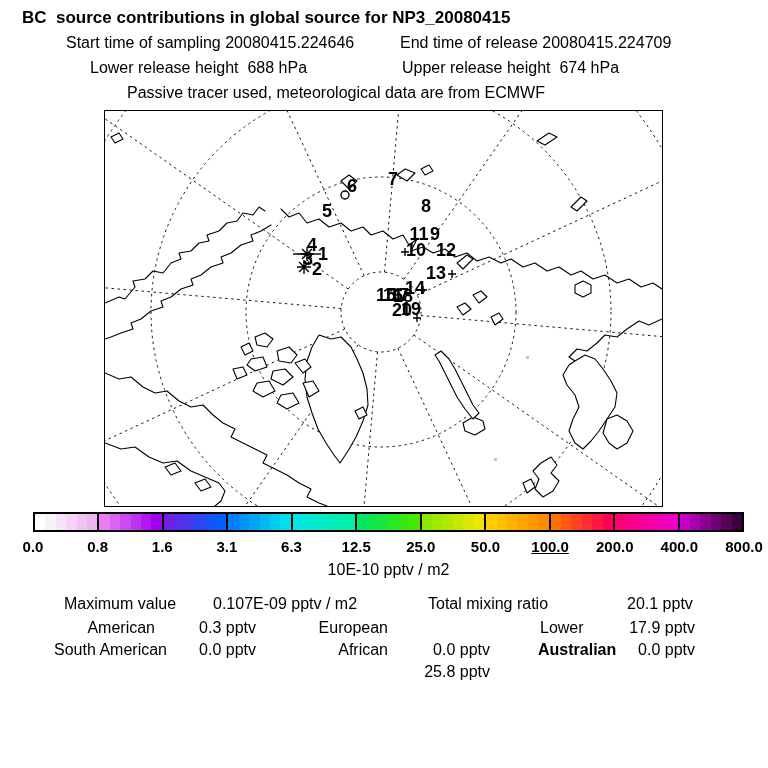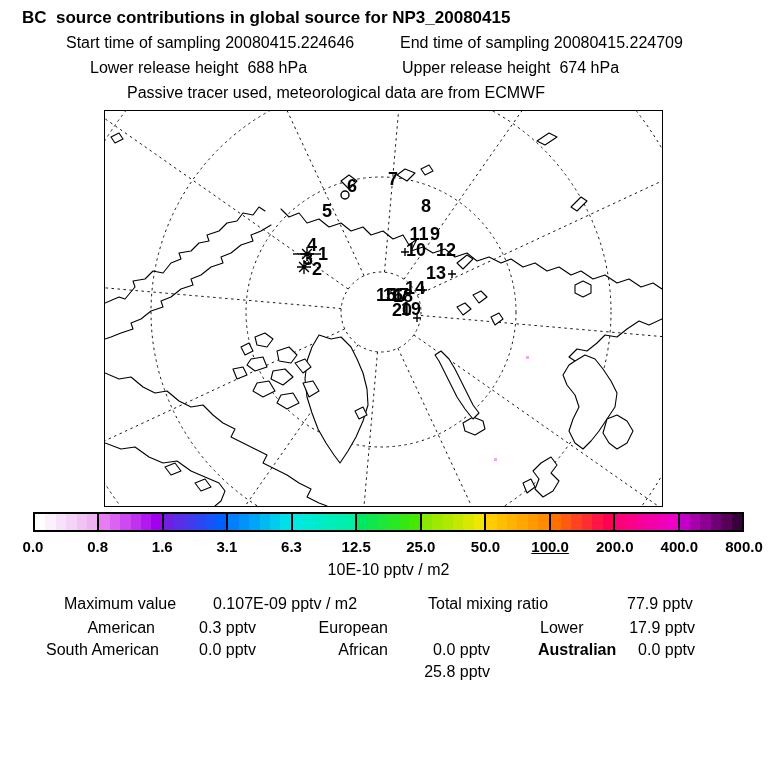--- a/index.html
+++ b/index.html
@@ -28,21 +28,21 @@
   .r-align{text-align:right;}
 </style>
 </head>
 <body>
 
 <div class="page">
 
   <div class="abs title" style="left:22px;top:8px;">BC  source contributions in global source for NP3_20080415</div>
 
   <div class="abs sub" style="left:30px;top:34px;margin-left:36px;"><span>Start time of sampling</span> <span>20080415.224646</span></div>
-  <div class="abs sub" style="left:400px;top:34px;"><span>End time of sampling</span> <span>20080415.224709</span></div>
+  <div class="abs sub" style="left:400px;top:34px;"><span>End time of release</span> <span>20080415.224709</span></div>
 
   <div class="abs sub" style="left:90px;top:59px;">Lower release height  688 hPa</div>
   <div class="abs sub" style="left:402px;top:59px;">Upper release height  674 hPa</div>
 
   <div class="abs sub" style="left:127px;top:84px;">Passive tracer used, meteorological data are from ECMWF</div>
 
   <div class="map-frame">
     <svg id="map-svg" width="557" height="395" viewBox="0 0 557 395">
       <g id="graticule">
           <circle cx="276" cy="201" r="40" class="grat"></circle>
@@ -264,34 +264,34 @@
       <span class="cb-tick" style="left: 81.8182%;">200.0</span>
       <span class="cb-tick" style="left: 90.9091%;">400.0</span>
       <span class="cb-tick" style="left: 100%;">800.0</span>
     </div>
   <div class="cb-unit">10E-10 pptv / m2</div>
 
   <div class="stats-row" style="top:595px;">
     <span style="left:64px;">Maximum value</span>
     <span style="left:213px;">0.107E-09 pptv / m2</span>
     <span style="left:428px;">Total mixing ratio</span>
-    <span style="left:627px;">77.9 pptv</span>
+    <span style="left:627px;">20.1 pptv</span>
   </div>
 
   <div class="stats-row" style="top:619px;">
     <span class="r-align" style="left:0;width:155px;">American</span>
     <span class="r-align" style="left:160px;width:96px;">0.3 pptv</span>
     <span class="r-align" style="left:270px;width:118px;">European</span>
     <span class="r-align" style="left:400px;width:90px;margin-top:44px;">25.8 pptv</span>
     <span style="left:540px;">Lower</span>
     <span class="r-align" style="left:600px;width:95px;">17.9 pptv</span>
   </div>
 
   <div class="stats-row" style="top:641px;">
-    <span class="r-align" style="left:4px;width:155px;">South American</span>
+    <span class="r-align" style="left:12px;width:155px;">South American</span>
     <span class="r-align" style="left:160px;width:96px;">0.0 pptv</span>
     <span class="r-align" style="left:270px;width:118px;">African</span>
     <span class="r-align" style="left:400px;width:90px;">0.0 pptv</span>
     <span style="left:538px;font-weight:bold;">Australian</span>
     <span class="r-align" style="left:600px;width:95px;">0.0 pptv</span>
   </div>
 
 </div>
 
 </body></html>

